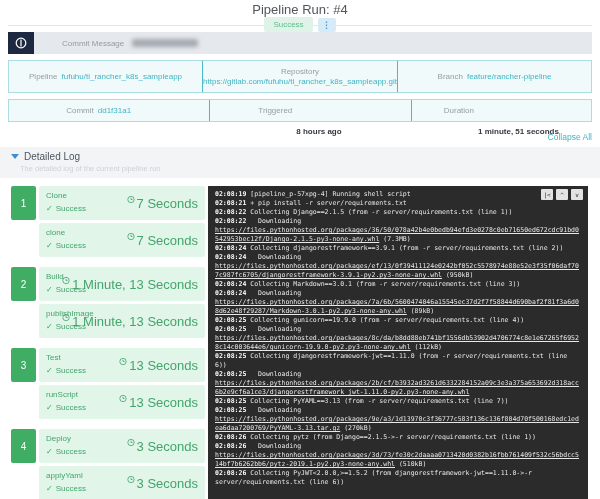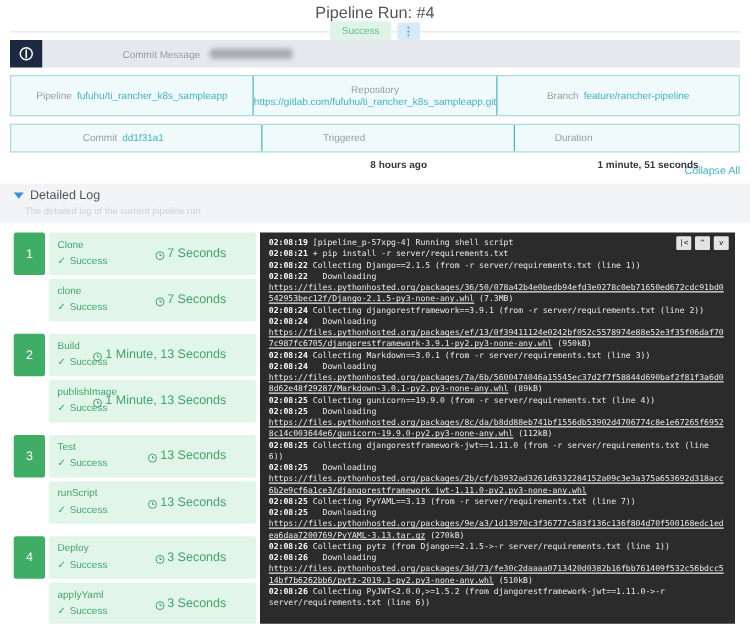--- a/index.html
+++ b/index.html
@@ -12,21 +12,21 @@
   .title { font-size:13px; color:#50565c; }
   .header-right { display:flex; align-items:center; gap:5px; }
   .badge { background:#dff3e9; color:#5fbd8c; font-size:8px; padding:3px 9px; border-radius:2px; }
   .menu-btn { background:#d7eaf8; color:#4a9fd8; border:none; width:18px; height:14px; font-size:9px;
               line-height:12px; border-radius:2px; cursor:pointer; font-weight:bold; }
   .divider { border-top:1px solid #e4e6e8; margin:3px 0 6px; }
 
   
   .commit-bar { display:flex; height:22px; }
   .commit-icon { width:26px; background:#1d2940; display:flex; align-items:center; justify-content:center; }
-  .commit-body { flex:1; background:#e5e8ec; display:flex; align-items:center; padding-left:64px; gap:8px; }
+  .commit-body { flex:1; background:#e5e8ec; display:flex; align-items:center; padding-left:28px; gap:8px; }
   .commit-label { font-size:8px; color:#969ca4; }
   .blur-blob { width:66px; height:8px; background:#9aa0a8; border-radius:2px; filter:blur(2px); opacity:.85; }
 
   
   .info-box { border:1px solid #aadde3; background:#f0fafb; display:flex; margin-top:6px; }
   .info-box.row1 { height:33px; }
   .info-box.row2 { height:23px;gap:21px; }
   .info-col { flex:1; display:flex; align-items:center; justify-content:center; gap:4px;
               position:relative; font-size:8px; }
   .info-col.stacked { flex-direction:column; gap:1px; justify-content:center; }
@@ -50,22 +50,22 @@
   .sidebar { width:194px; flex:none; }
   .stage-group { display:flex; margin-bottom:10px; }
   .num-col { width:25px; margin-right:3px; flex:none; }
   .num-box { height:34px; background:#3fae64; color:#fff; font-size:10px; display:flex;
              align-items:center; justify-content:center; border-radius:2px; }
   .cards { flex:1; display:flex; flex-direction:column; gap:3px; }
   .card { height:34px; background:#e2f5e9; border-radius:2px; padding:5px 7px 4px; position:relative; cursor:pointer; }
   .card-title { font-size:8px; color:#43a56c; }
   .card-status { font-size:8px; color:#43a56c; margin-top:4px; display:flex; align-items:center; gap:3px; }
   .check { color:#2fa862; font-size:8px; }
-  .card-dur { position:absolute; right:24px; top:50%; transform:translateY(-50%);
-              font-size:10px; color:#43a56c; display:flex; align-items:flex-end; gap:2px; }
+  .card-dur { position:absolute; right:7px; top:50%; transform:translateY(-50%);
+              font-size:13px; color:#43a56c; display:flex; align-items:flex-start; gap:2px; }
 
   
   .log-panel { flex:1; background:#2b2b2b; position:relative; margin-left:3px; margin-right:4px;
                padding:4px 7px; font-family:"DejaVu Sans Mono", monospace; font-size:6.5px;
                line-height:9px; color:#e8e8e8; overflow:hidden; }
   .log-row { white-space:pre-wrap; }
   .log-time { font-weight:bold; color:#ffffff; }
   .log-text { white-space:pre-wrap; }
   .log-link { color:#e8e8e8; text-decoration:underline; word-break:break-all; cursor:pointer; }
   .log-controls { position:absolute; top:3px; right:5px; display:flex; gap:3px; }

